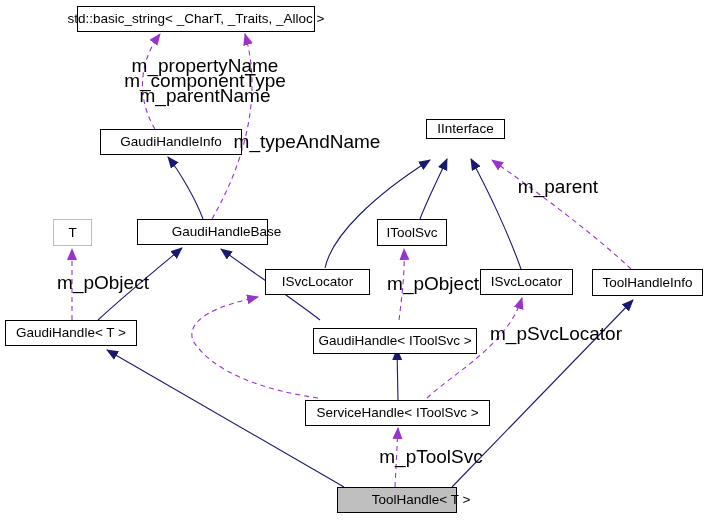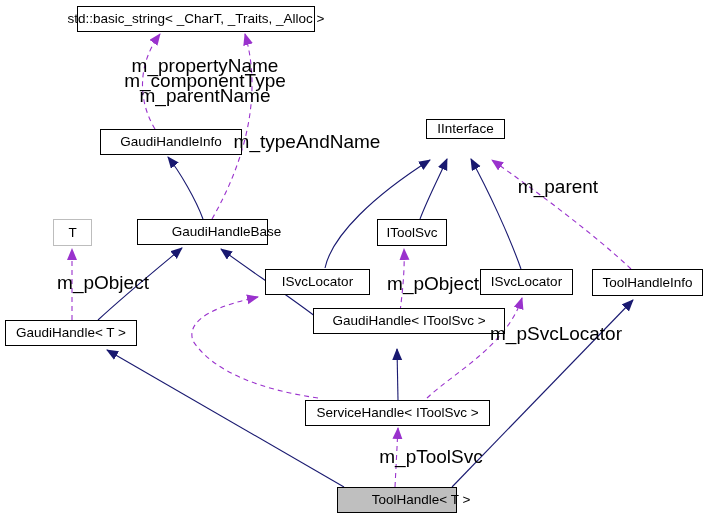--- a/index.html
+++ b/index.html
@@ -76,21 +76,21 @@
   <div class="node" style="left:377px;top:219px;width:70px;height:27px;">IToolSvc</div>
 
   <div class="node" style="left:265px;top:269px;width:105px;height:26px;">ISvcLocator</div>
 
   <div class="node" style="left:480px;top:269px;width:93px;height:26px;">ISvcLocator</div>
 
   <div class="node" style="left:592px;top:269px;width:111px;height:27px;">ToolHandleInfo</div>
 
   <div class="node" style="left:5px;top:320px;width:132px;height:26px;">GaudiHandle&lt; T &gt;</div>
 
-  <div class="node" style="left:313px;top:308px;width:192px;height:26px;">GaudiHandle&lt; IToolSvc &gt;</div>
+  <div class="node" style="left:313px;top:328px;width:164px;height:26px;">GaudiHandle&lt; IToolSvc &gt;</div>
 
   <div class="node" style="left:305px;top:400px;width:185px;height:26px;">ServiceHandle&lt; IToolSvc &gt;</div>
 
   <div class="node focus" style="left:337px;top:487px;width:120px;height:26px;padding-left:48px;">ToolHandle&lt; T &gt;</div>
 
   <div class="elabel multi" style="left:205px;top:80px;">
     <div>m_propertyName</div>
     <div>m_componentType</div>
     <div>m_parentName</div>
   </div>

